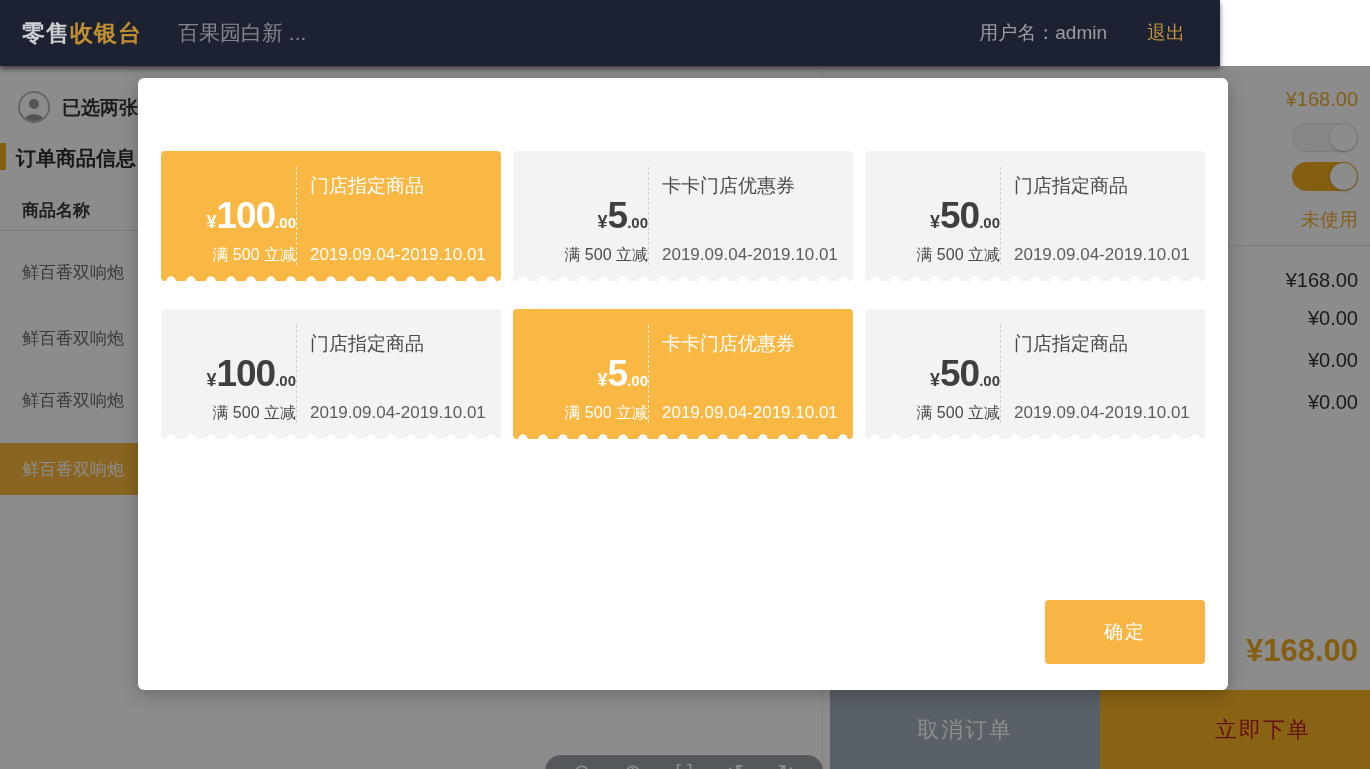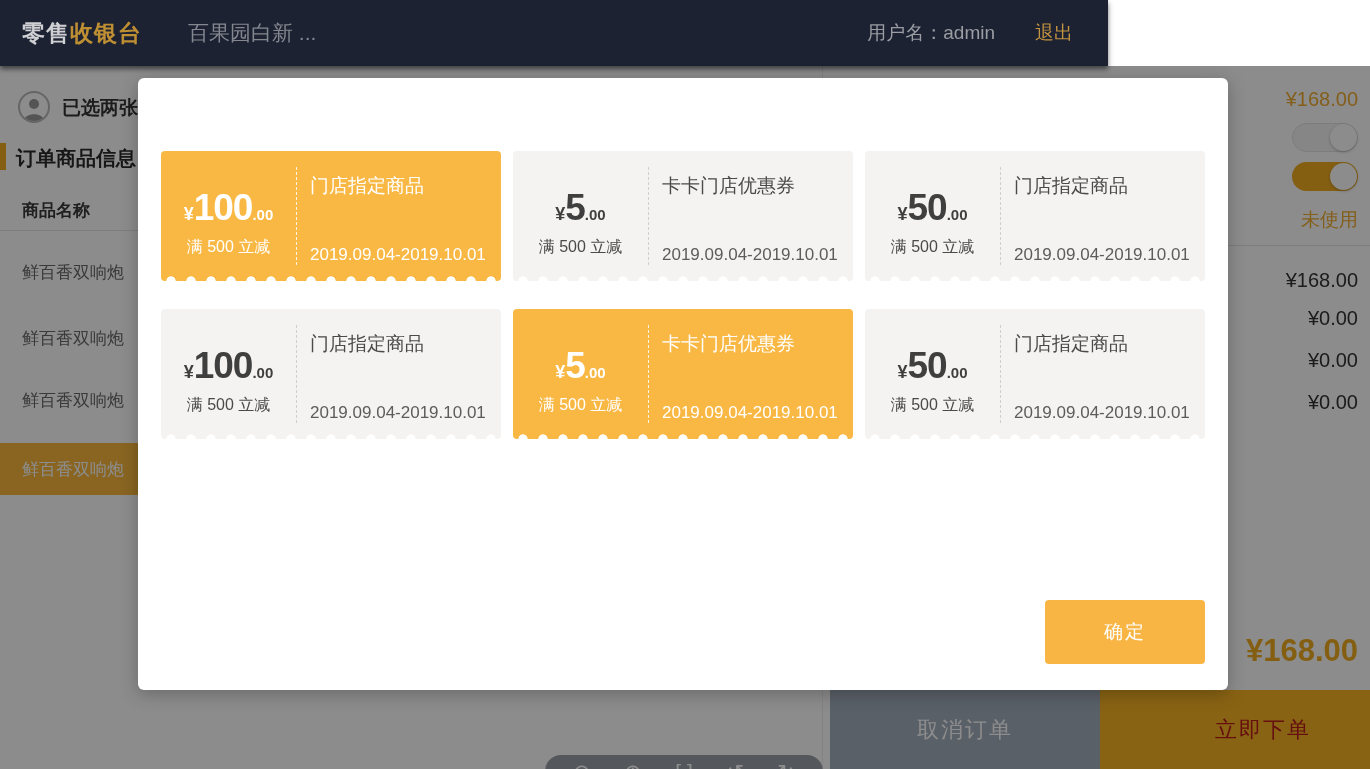--- a/index.html
+++ b/index.html
@@ -1,25 +1,25 @@
 <!DOCTYPE html>
 <html><head>
 <meta charset="utf-8">
 <style>
   * { margin:0; padding:0; box-sizing:border-box; }
   html,body { width:1370px; height:769px; overflow:hidden; background:#fff;
     font-family:"Liberation Sans","DejaVu Sans",sans-serif; }
 
   
-  .header { position:absolute; top:0; left:0; width:1108px; height:66px;
+  .header { position:absolute; top:0; left:0; width:1220px; height:66px;
     background:#1c2232; display:flex; align-items:center; z-index:30;
     box-shadow:0 3px 5px rgba(0,0,0,0.55); }
   .brand { margin-left:22px; font-size:23px; font-weight:bold; color:#cfd0d3; letter-spacing:1px; }
   .brand .gold { color:#bf8f33; }
-  .store-name { margin-left:46px; font-size:21px; color:#84878f; }
+  .store-name { margin-left:36px; font-size:21px; color:#84878f; }
   .header-right { margin-left:auto; display:flex; align-items:center; margin-right:35px; }
   .user { font-size:19px; color:#9b9da3; }
   .logout { margin-left:40px; font-size:19px; color:#c29340; cursor:pointer; }
 
   
   .content { position:absolute; top:66px; left:0; width:1370px; height:703px; background:#fff; }
 
   .avatar { position:absolute; left:18px; top:25px; width:32px; height:32px;
     border:2px solid #b9b9b9; border-radius:50%; overflow:hidden; background:#fff; }
   .avatar svg { display:block; margin:4px auto 0; }
@@ -71,21 +71,21 @@
     display:flex; align-items:baseline; top:127px; }
   .m-title { font-size:22px; font-weight:bold; color:#333; }
   .m-note { font-size:16px; color:#f5a93f; margin-left:10px; }
 
   .coupon-grid { position:absolute; left:23px; top:73px; width:1044px; }
   .coupon { position:absolute; width:340px; height:130px; border-radius:4px; cursor:pointer; background:#f4f3f1; }
   .coupon::after { content:""; position:absolute; left:0; right:0; bottom:-5px; height:10px;
     background-image:radial-gradient(circle 5px at 10px 5px, #fff 4.3px, rgba(255,255,255,0) 5px);
     background-size:20px 10px; background-repeat:repeat-x; }
   .coupon.selected { background:#f9b844; }
-  .c-left { position:absolute; left:0; top:8px; width:135px; height:130px; text-align:center; }
+  .c-left { position:absolute; left:0; top:16px; width:135px; height:130px; text-align:right; }
   .c-price { position:absolute; left:0; width:135px; top:28px; color:#3f3f3f; white-space:nowrap; }
   .c-cur { font-size:18px; font-weight:bold; }
   .c-int { font-size:37px; font-weight:bold; letter-spacing:-1px; }
   .c-dec { font-size:15px; font-weight:bold; }
   .c-cond { position:absolute; left:0; width:135px; top:78px; font-size:16px; color:#4a4a4a; white-space:nowrap; }
   .c-div { position:absolute; left:135px; top:16px; bottom:16px; width:0; border-left:1px dashed #cfcfcf; }
   .c-right { position:absolute; left:149px; top:0; right:10px; }
   .c-title { position:absolute; left:0; top:22px; font-size:19px; color:#4a4a4a; white-space:nowrap; }
   .c-date { position:absolute; left:0; top:94px; font-size:17px; color:#5c5c5c; white-space:nowrap; }
   .coupon.selected .c-price, .coupon.selected .c-cond,

